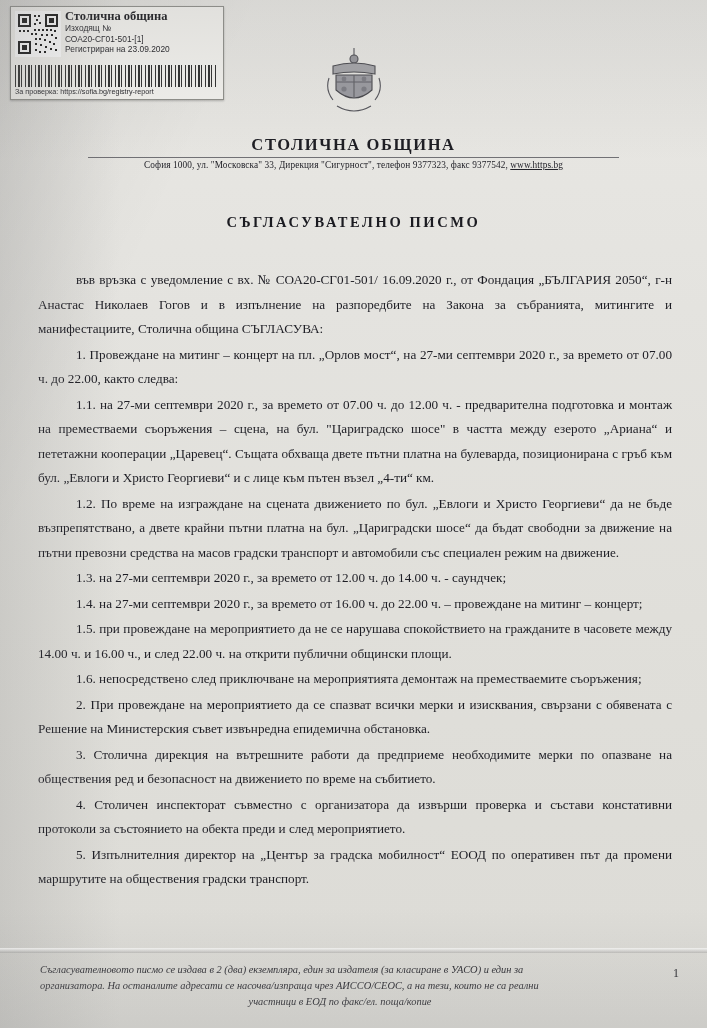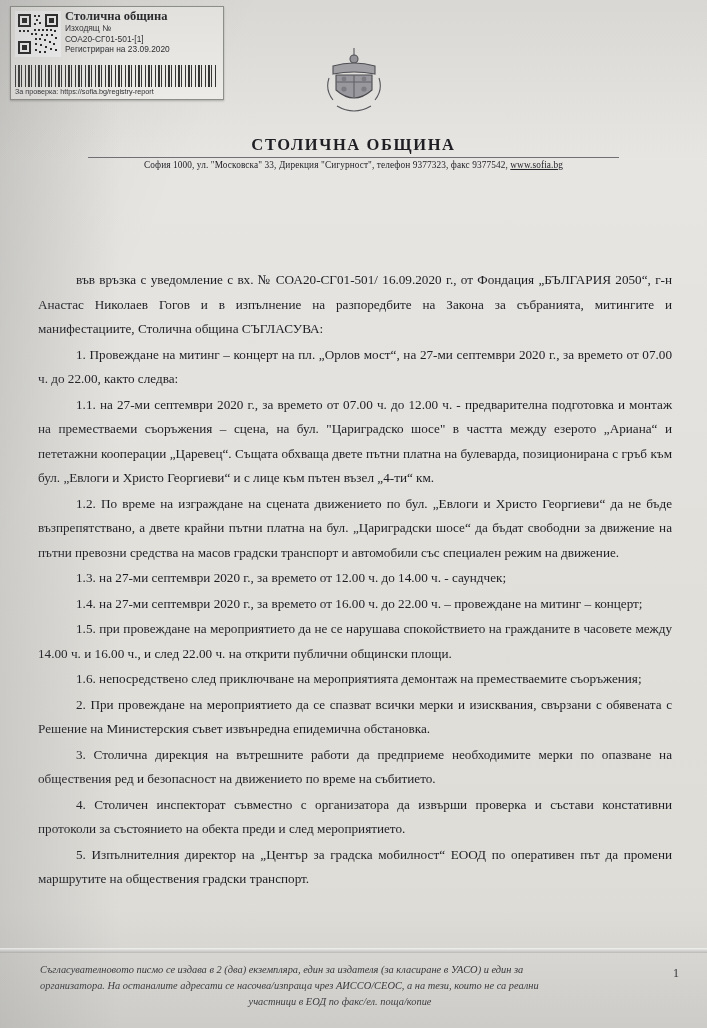--- a/index.html
+++ b/index.html
@@ -205,23 +205,24 @@
         <path d="M6 34 Q2 46 10 56" stroke="#3d3d45"></path>
         <path d="M56 34 Q60 46 52 56" stroke="#3d3d45"></path>
         <path d="M14 62 Q31 72 48 62" stroke="#3d3d45"></path>
       </g>
     </svg>
   </div>
 
   <div id="org-name">СТОЛИЧНА ОБЩИНА</div>
   <div class="rule"></div>
   <div id="org-contacts">
-    <span>София 1000, ул. "Московска" 33, Дирекция "Сигурност", телефон 9377323, факс 9377542, </span><u>www.sofia.bg</u>
-  </div>
-
+    <span>София 1000, ул. "Московска" 33, Дирекция "Сигурност", телефон 9377323, факс 9377542, </span><u>www.https.bg</u>
+  </div>
+
+  <div id="doc-title">СЪГЛАСУВАТЕЛНО ПИСМО</div>
 
   <div id="body">
     <p>във връзка с уведомление с вх. № СОА20-СГ01-501/ 16.09.2020 г., от Фондация „БЪЛГАРИЯ 2050“, г-н Анастас Николаев Гогов и в изпълнение на разпоредбите на Закона за събранията, митингите и манифестациите, Столична община СЪГЛАСУВА:</p>
     <p>1. Провеждане на митинг – концерт на пл. „Орлов мост“, на 27-ми септември 2020 г., за времето от 07.00 ч. до 22.00, както следва:</p>
     <p>1.1. на 27-ми септември 2020 г., за времето от 07.00 ч. до 12.00 ч. - предварителна подготовка и монтаж на преместваеми съоръжения – сцена, на бул. "Цариградско шосе" в частта между езерото „Ариана“ и пететажни кооперации „Царевец“. Същата обхваща двете пътни платна на булеварда, позиционирана с гръб към бул. „Евлоги и Христо Георгиеви“ и с лице към пътен възел „4-ти“ км.</p>
     <p>1.2. По време на изграждане на сцената движението по бул. „Евлоги и Христо Георгиеви“ да не бъде възпрепятствано, а двете крайни пътни платна на бул. „Цариградски шосе“ да бъдат свободни за движение на пътни превозни средства на масов градски транспорт и автомобили със специален режим на движение.</p>
     <p>1.3. на 27-ми септември 2020 г., за времето от 12.00 ч. до 14.00 ч. - саундчек;</p>
     <p>1.4. на 27-ми септември 2020 г., за времето от 16.00 ч. до 22.00 ч. – провеждане на митинг – концерт;</p>
     <p>1.5. при провеждане на мероприятието да не се нарушава спокойствието на гражданите в часовете между 14.00 ч. и 16.00 ч., и след 22.00 ч. на открити публични общински площи.</p>
     <p>1.6. непосредствено след приключване на мероприятията демонтаж на преместваемите съоръжения;</p>

